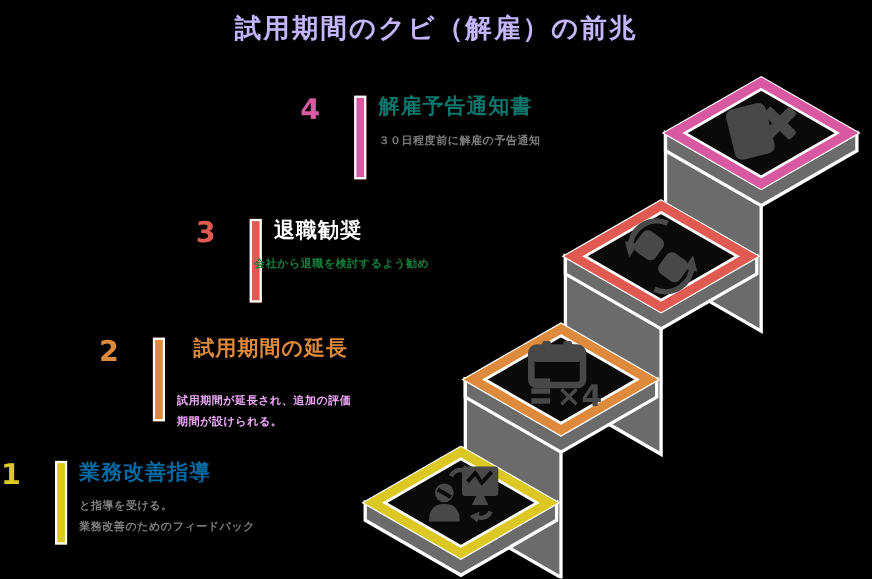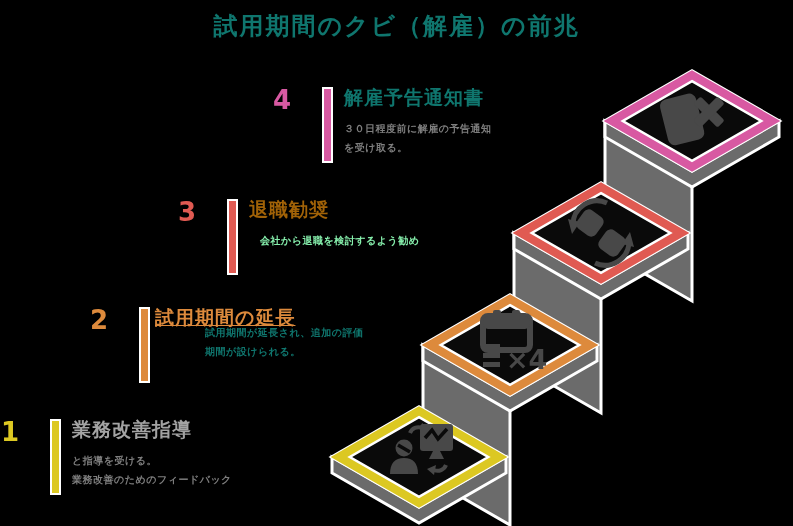--- a/index.html
+++ b/index.html
@@ -84,46 +84,45 @@
         <line x1="-21" y1="-12" x2="-9" y2="-5" stroke="#0a0a0a" stroke-width="3.5"></line>
         <path d="M -29 17 Q -29 1 -15 1 Q -1 1 -1 17 Z" stroke="none"></path>
         <path d="M -9 -24 A 9 9 0 0 1 3 -29" fill="none" stroke-width="4"></path>
         <polygon points="3,-34 10,-28 1,-24" stroke="none"></polygon>
         <path d="M 27 8 A 9 9 0 0 1 15 13" fill="none" stroke-width="4"></path>
         <polygon points="15,18 8,12 17,8" stroke="none"></polygon>
       </g>
     </g>
   </svg>
 
-  <div class="page-title" style="color: #0f766e;">試用期間のクビ（解雇）の前兆</div>
+  <div class="page-title" style="color: #c4b5fd;">試用期間のクビ（解雇）の前兆</div>
 
   <div class="step-num" style="left: 231px; top: 87px; color: rgb(216, 89, 162);">4</div>
   <div class="bar" style="left: 322px; top: 87px; background: rgb(216, 89, 162);"></div>
   <div class="step-title" style="left: 344px; top: 88px; color: #0f766e;">解雇予告通知書</div>
   <div class="step-desc" style="left: 344px; top: 120px; color: rgb(126, 126, 126);">
     <div>３０日程度前に解雇の予告通知</div>
-    <div>を受け取る。</div>
   </div>
 
   <div class="step-num" style="left: 136px; top: 199px; color: rgb(224, 90, 82);">3</div>
   <div class="bar" style="left: 227px; top: 199px; background: rgb(224, 90, 82);"></div>
-  <div class="step-title" style="left: 249px; top: 200px; color: #a16207;">退職勧奨</div>
-  <div class="step-desc" style="left: 260px; top: 232px; color: #86efac;">
+  <div class="step-title" style="left: 249px; top: 200px; color: #ffffff;">退職勧奨</div>
+  <div class="step-desc" style="left: 231px; top: 232px; color: #15803d;">
     <div>会社から退職を検討するよう勧め</div>
   </div>
 
   <div class="step-num" style="left: 48px; top: 307px; color: rgb(221, 138, 60);">2</div>
   <div class="bar" style="left: 139px; top: 307px; background: rgb(221, 138, 60);"></div>
-  <div class="step-title" style="left: 155px; top: 308px; color: rgb(221, 138, 60); text-decoration: underline;">試用期間の延長</div>
-  <div class="step-desc" style="left: 161px; top: 324px; color: #0f766e; margin-left: 44px;">
+  <div class="step-title" style="left: 176px; top: 308px; color: rgb(221, 138, 60);">試用期間の延長</div>
+  <div class="step-desc" style="left: 161px; top: 356px; color: #f0abfc;">
     <div>試用期間が延長され、追加の評価</div>
     <div>期間が設けられる。</div>
   </div>
 
   <div class="step-num" style="left: -41px; top: 419px; color: rgb(220, 200, 34);">1</div>
   <div class="bar" style="left: 50px; top: 419px; background: rgb(220, 200, 34);"></div>
-  <div class="step-title" style="left: 72px; top: 420px; color: #a3a3a3;">業務改善指導</div>
+  <div class="step-title" style="left: 72px; top: 420px; color: #0369a1;">業務改善指導</div>
   <div class="step-desc" style="left: 72px; top: 452px; color: rgb(126, 126, 126);">
     <div>と指導を受ける。</div>
     <div>業務改善のためのフィードバック</div>
   </div>
 
 </div>
 
 </body></html>

